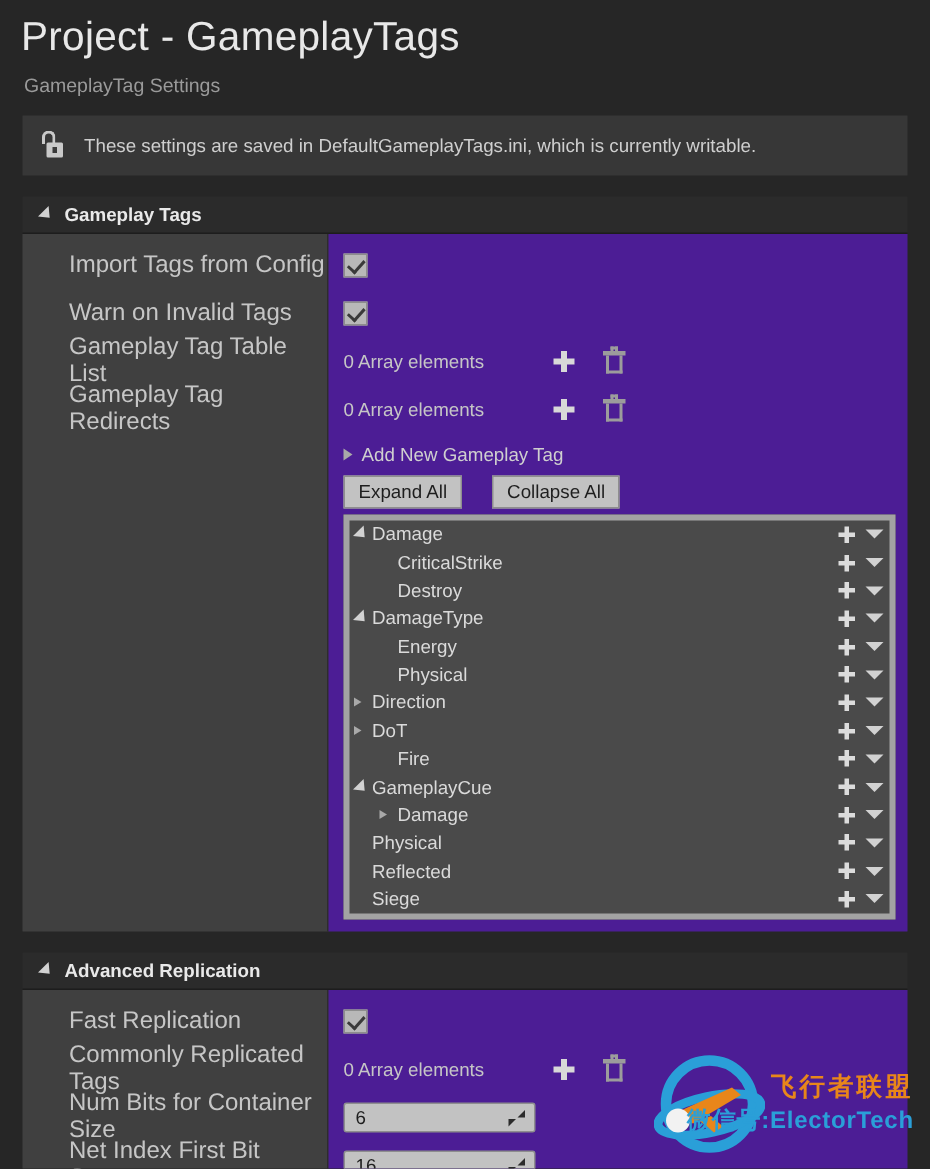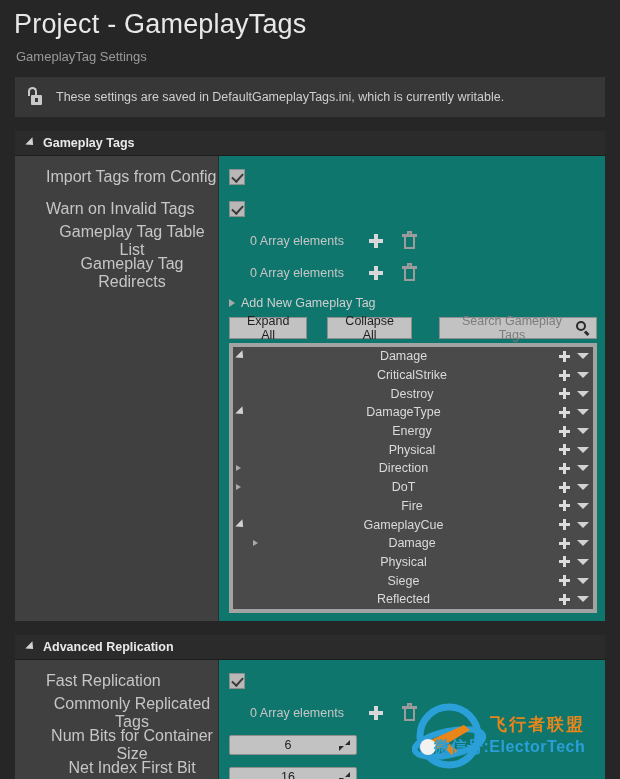--- a/index.html
+++ b/index.html
@@ -49,21 +49,21 @@
     border-radius: 1px;
   }
   .lock-icon .body::after {
     content: ""; position: absolute;
     left: 4px; top: 3px; width: 3px; height: 4px;
     background: #3a3a3a;
   }
   .info-text { color: #cfcfcf; font-size: 12.5px; }
 
   
-  .section { margin: 14px 15px 0 15px; text-align: center; }
+  .section { margin: 14px 15px 0 15px; }
   .section-header {
     background: #2b2b2b;
     height: 25px;
     display: flex;
     align-items: center;
     padding-left: 11px;
     border-bottom: 1px solid #1d1d1d;
   }
   .section-title {
     color: #e9e9e9;
@@ -79,21 +79,21 @@
     transform: rotate(-45deg);
   }
   .section-body { display: flex; background: #262626; }
   .label-col {
     width: 204px;
     flex: 0 0 204px;
     background: #404040;
     border-right: 1px solid #2d2d2d;
     padding-top: 5px;
   }
-  .value-col { flex: 1 1 auto; background: #0f766e; padding-top: 5px; }
+  .value-col { flex: 1 1 auto; background: #4c1d95; padding-top: 5px; }
 
   .prop-label {
     color: #c6c6c6;
     font-size: 16px;
     height: 32px;
     display: flex;
     align-items: center;
     padding-left: 31px;
   }
   .prop-value {
@@ -247,21 +247,21 @@
   }
   .spin-icon::after {
     content: ""; position: absolute; left: 0; bottom: 0;
     border-right: 5px solid transparent;
     border-top: 5px solid #2b2b2b;
   }
 
   
   .watermark {
     position: absolute;
-    right: 24px; bottom: 2px;
+    right: 0; bottom: 2px;
     width: 190px; height: 82px;
     pointer-events: none;
   }
   .wm-logo { position: absolute; left: 6px; top: 8px; width: 74px; height: 66px; }
   .wm-text-cn {
     position: absolute; left: 84px; top: 18px;
     color: #e8861a; font-size: 17px; font-weight: bold;
     letter-spacing: 2px;
   }
   .wm-text-wx {
@@ -323,27 +323,20 @@
       </div>
 
       <div class="taglist-wrap">
         <div class="add-new-row">
           <div class="tri-right"></div>
           <span>Add New Gameplay Tag</span>
         </div>
         <div class="toolbar">
           <div class="tool-btn">Expand All</div>
           <div class="tool-btn">Collapse All</div>
-          <div class="search-box">
-            <div class="search-placeholder">Search Gameplay Tags</div>
-            <div class="search-icon">
-              <div class="ring"></div>
-                <div class="stem"></div>
-            </div>
-          </div>
         </div>
         <div class="tag-tree" id="tag-tree">
             <div class="tag-row">
               <div style="flex: 0 0 auto; width: 0px;"></div>
               <div class="tag-arrow-slot">
                 <div class="tri-open"></div>
               </div>
               <div class="tag-name">Damage</div>
               <div class="tag-actions">
                 <div class="tag-plus"></div>
@@ -455,30 +448,30 @@
               <div class="tag-arrow-slot"></div>
               <div class="tag-name">Physical</div>
               <div class="tag-actions">
                 <div class="tag-plus"></div>
                 <div class="tag-caret"></div>
               </div>
             </div>
             <div class="tag-row">
               <div style="flex: 0 0 auto; width: 0px;"></div>
               <div class="tag-arrow-slot"></div>
+              <div class="tag-name">Reflected</div>
+              <div class="tag-actions">
+                <div class="tag-plus"></div>
+                <div class="tag-caret"></div>
+              </div>
+            </div>
+            <div class="tag-row">
+              <div style="flex: 0 0 auto; width: 0px;"></div>
+              <div class="tag-arrow-slot"></div>
               <div class="tag-name">Siege</div>
-              <div class="tag-actions">
-                <div class="tag-plus"></div>
-                <div class="tag-caret"></div>
-              </div>
-            </div>
-            <div class="tag-row">
-              <div style="flex: 0 0 auto; width: 0px;"></div>
-              <div class="tag-arrow-slot"></div>
-              <div class="tag-name">Reflected</div>
               <div class="tag-actions">
                 <div class="tag-plus"></div>
                 <div class="tag-caret"></div>
               </div>
             </div>
           </div>
       </div>
     </div>
   </div>
 </div>

